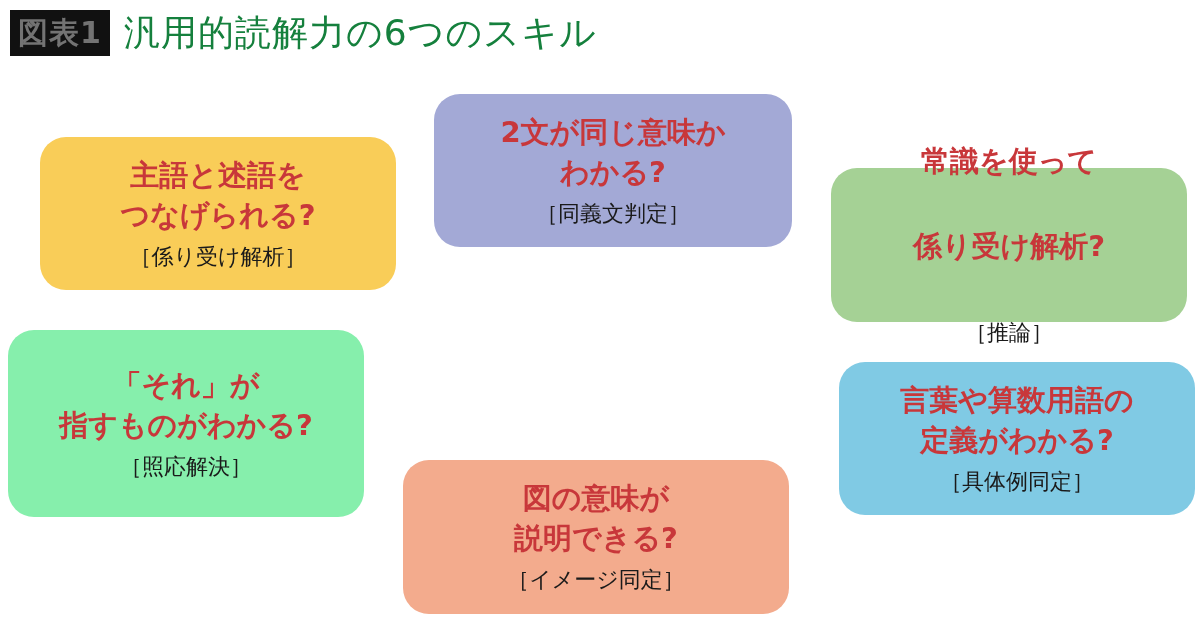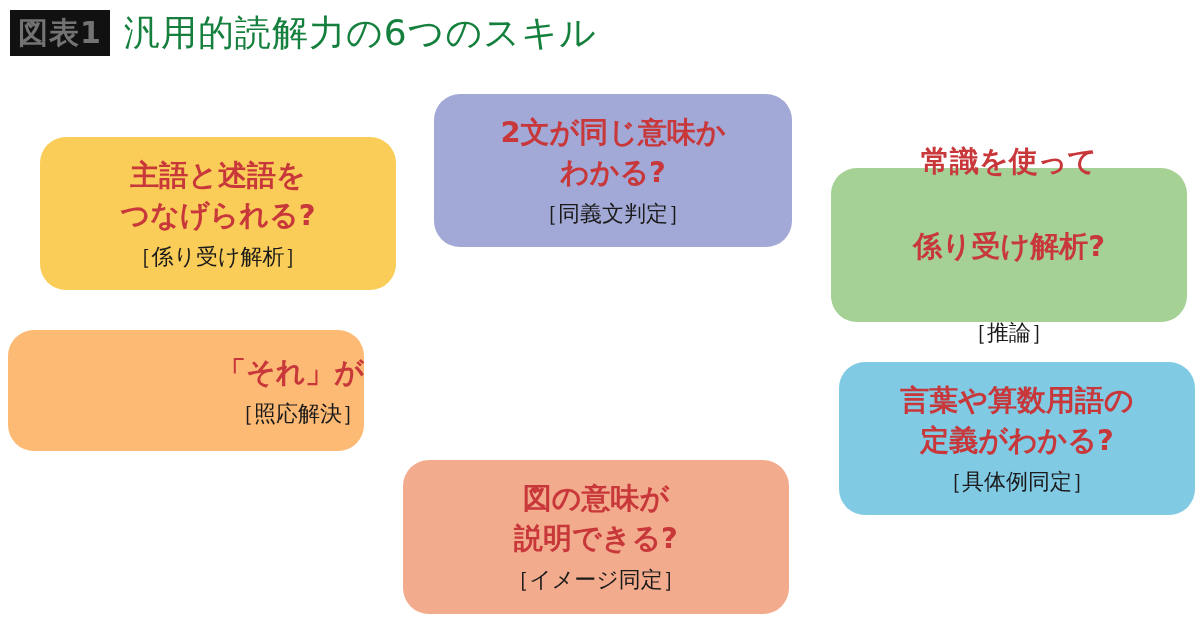--- a/index.html
+++ b/index.html
@@ -33,22 +33,23 @@
   <div class="q">わかる?</div>
   <div class="sub">［同義文判定］</div>
 </div>
 
 <div class="box" style="left:831px; top:168px; width:356px; height:154px; background:#a5d195;gap:45px;">
   <div class="q">常識を使って</div>
   <div class="q">係り受け解析?</div>
   <div class="sub">［推論］</div>
 </div>
 
-<div class="box" style="left:8px; top:330px; width:356px; height:121px; background:#fdba74;align-items:flex-end;">
+<div class="box" style="left:8px; top:330px; width:356px; height:187px; background:#86efac;">
   <div class="q">「それ」が</div>
+  <div class="q">指すものがわかる?</div>
   <div class="sub">［照応解決］</div>
 </div>
 
 <div class="box" style="left:839px; top:362px; width:356px; height:153px; background:#80cae4;">
   <div class="q">言葉や算数用語の</div>
   <div class="q">定義がわかる?</div>
   <div class="sub">［具体例同定］</div>
 </div>
 
 <div class="box" style="left:403px; top:460px; width:386px; height:154px; background:#f3ab8d;">

